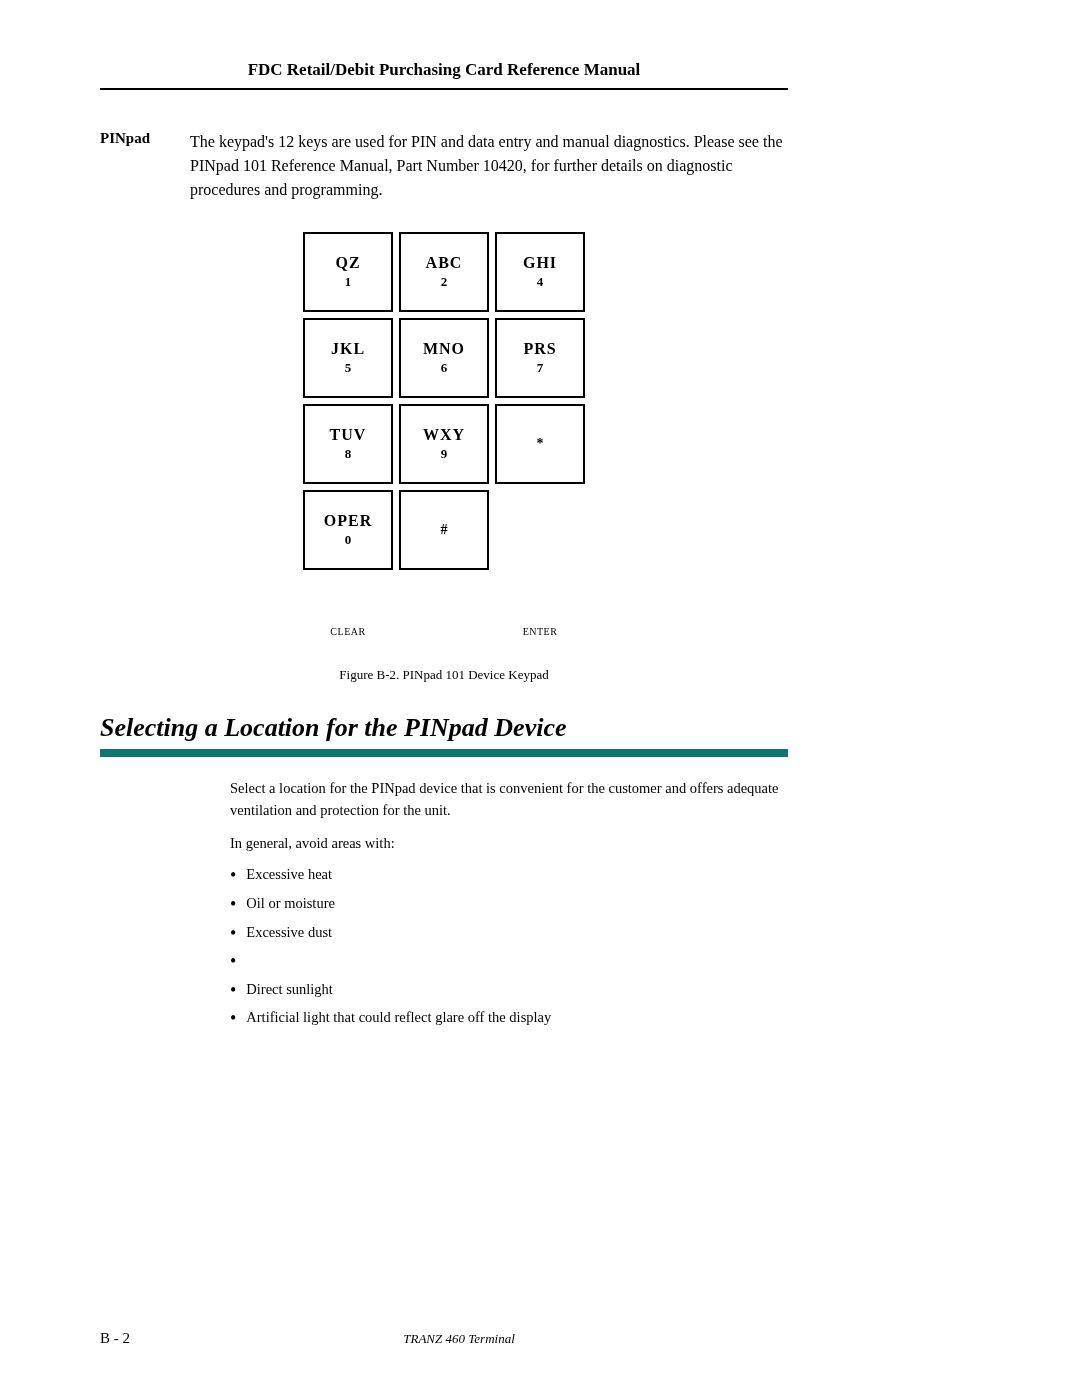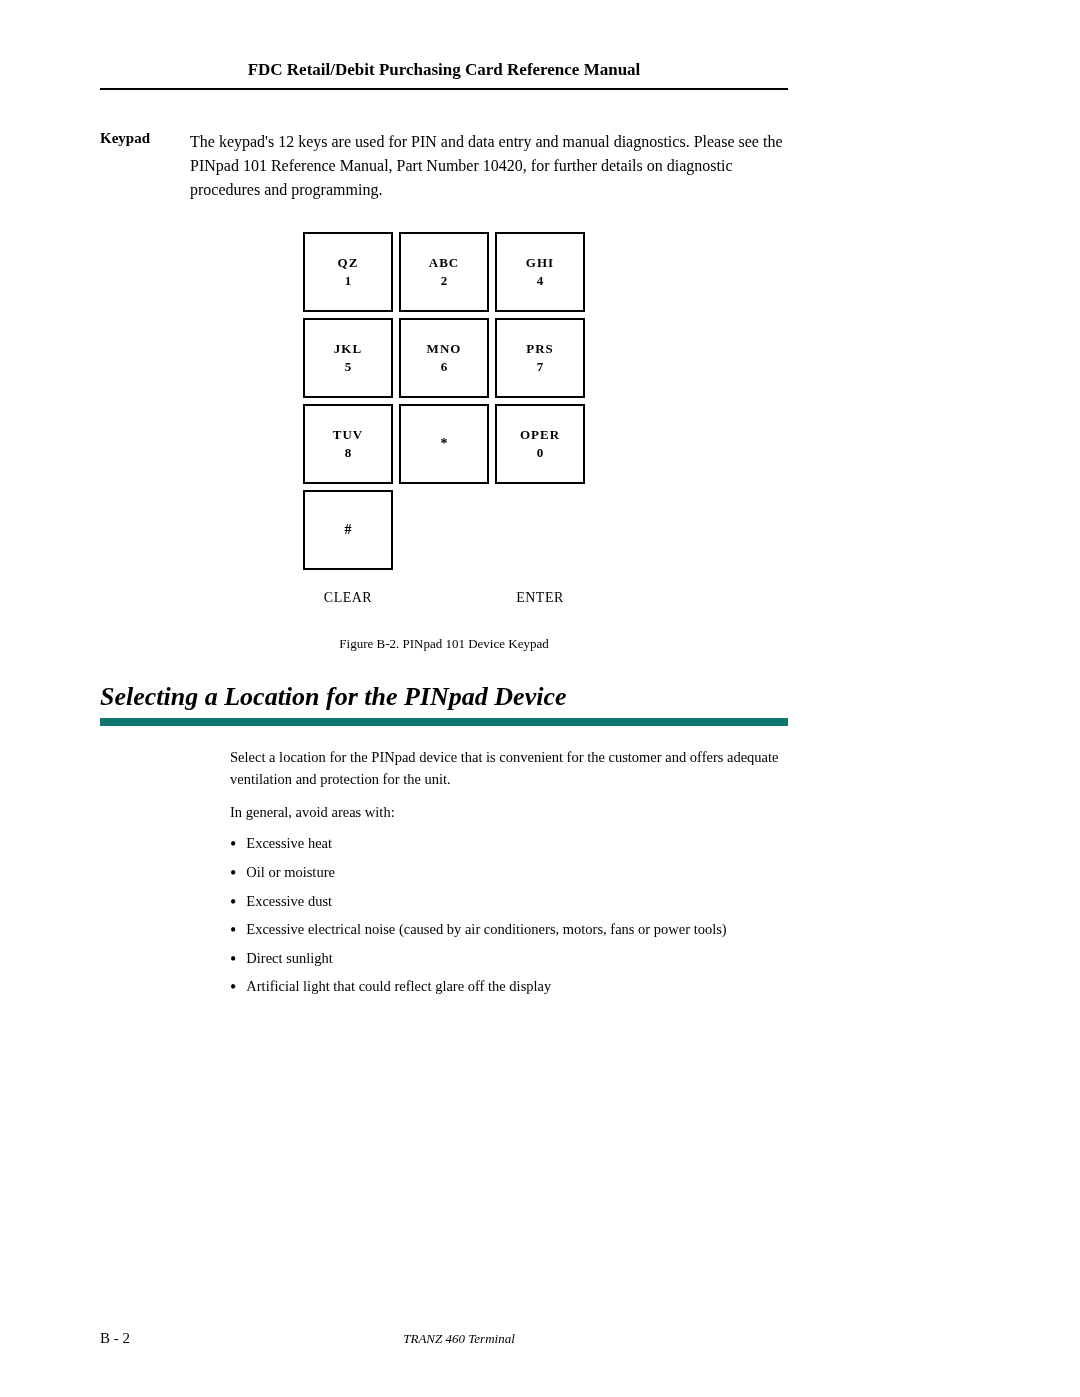--- a/index.html
+++ b/index.html
@@ -77,21 +77,21 @@
       display: flex;
       flex-direction: column;
       align-items: center;
       justify-content: center;
       padding: 4px;
       background: #fff;
       position: relative;
     }
 
     .key-letters {
-      font-size: 13px;
+      font-size: 16px;
       font-weight: bold;
       letter-spacing: 1px;
     }
 
     .key-number {
       font-size: 13px;
       font-weight: bold;
       margin-top: 2px;
     }
 
@@ -177,35 +177,36 @@
     .bottom-row-labels {
       display: flex;
       flex-direction: row;
       gap: 6px;
       margin-top: 20px;
     }
 
     .bottom-label-cell {
       width: 90px;
       text-align: center;
-      font-size: 14px;
+      font-size: 10px;
       letter-spacing: 0.5px;
+      margin-top: 36px;
     }
   </style>
 </head>
 <body>
 
 <div class="page">
 
   <div class="header">
     <span class="header-title">FDC Retail/Debit Purchasing Card Reference Manual</span>
   </div>
 
   <div class="keypad-section">
-    <div class="keypad-label">Keypad</div>
+    <div class="keypad-label">PINpad</div>
     <div class="keypad-description">The keypad's 12 keys are used for PIN and data entry and manual diagnostics. Please see the PINpad 101 Reference Manual, Part Number 10420, for further details on diagnostic procedures and programming.</div>
   </div>
 
   <div class="keypad-diagram-container">
     <div class="keypad-grid">
 
       <div class="key">
         <span class="key-letters">QZ</span>
         <span class="key-number">1</span>
       </div>
@@ -227,20 +228,24 @@
         <span class="key-number">6</span>
       </div>
 
       <div class="key">
         <span class="key-letters">PRS</span>
         <span class="key-number">7</span>
       </div>
       <div class="key">
         <span class="key-letters">TUV</span>
         <span class="key-number">8</span>
+      </div>
+      <div class="key">
+        <span class="key-letters">WXY</span>
+        <span class="key-number">9</span>
       </div>
 
       <div class="key" style="position:relative;">
         <span class="key-special">*</span>
       </div>
       <div class="key">
         <span class="key-letters">OPER</span>
         <span class="key-number">0</span>
       </div>
       <div class="key" style="position:relative;">
@@ -272,21 +277,20 @@
       <li>
         <span class="bullet-dot">•</span>
         <span>Oil or moisture</span>
       </li>
       <li>
         <span class="bullet-dot">•</span>
         <span>Excessive dust</span>
       </li>
       <li>
         <span class="bullet-dot">•</span>
-        <span>Excessive electrical noise (caused by air conditioners, motors, fans or power tools)</span>
       </li>
       <li>
         <span class="bullet-dot">•</span>
         <span>Direct sunlight</span>
       </li>
       <li>
         <span class="bullet-dot">•</span>
         <span>Artificial light that could reflect glare off the display</span>
       </li>
     </ul>

